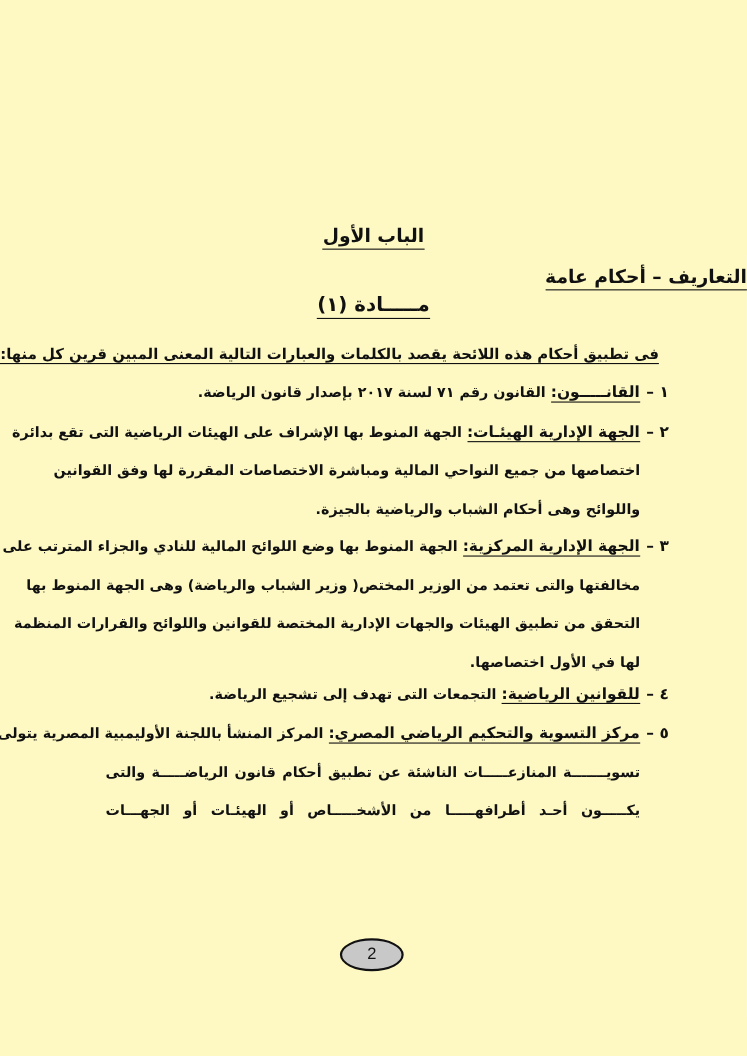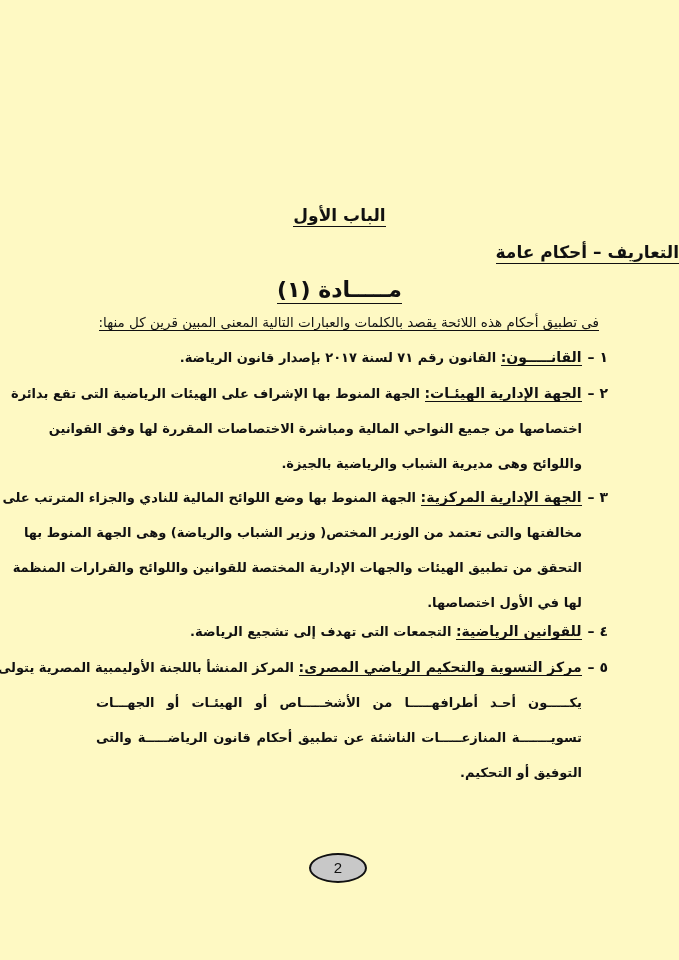--- a/index.html
+++ b/index.html
@@ -29,28 +29,28 @@
       font-weight: bold;
       font-size: 17px;
       line-height: 24px;
     }
     .heading span {
       border-bottom: 1.5px solid #111;
       padding-bottom: 1px;
     }
     #h1 { top: 203px; }
     #h2 { top: 240px; text-align: right; }
-    #h3 { top: 278px; font-size: 22px; }
+    #h3 { top: 266px; font-size: 18px; }
     .intro {
       position: absolute;
       right: 80px;
       top: 311px;
       width: 460px;
       text-align: left;
-      font-weight: normal;
+      font-weight: bold;
       font-size: 13.5px;
       line-height: 22px;
       white-space: nowrap;
     }
     .intro span { border-bottom: 1.5px solid #111; }
     .item {
       position: absolute;
       right: 71px;
       width: 512px;
       text-align: justify;
@@ -121,21 +121,21 @@
       <span>القانون رقم ٧١ لسنة ٢٠١٧ بإصدار قانون الرياضة.</span>
     </span>
   </div>
 
   <div class="item rtl" id="item2">
     <span class="line">
       <span class="num">٢ –</span><span class="term">الجهة الإدارية الهيئـات:</span>
       <span>الجهة المنوط بها الإشراف على الهيئات الرياضية التى تقع بدائرة</span>
     </span>
     <span class="line cont">اختصاصها من جميع النواحي المالية ومباشرة الاختصاصات المقررة لها وفق القوانين</span>
-    <span class="line cont last">واللوائح وهى مديرية الشباب والرياضية بالجيزة.</span>
+    <span class="line cont last">واللوائح وهى أحكام الشباب والرياضية بالجيزة.</span>
   </div>
 
   <div class="item rtl" id="item3">
     <span class="line">
       <span class="num">٣ –</span><span class="term">الجهة الإدارية المركزية:</span>
       <span>الجهة المنوط بها وضع اللوائح المالية للنادي والجزاء المترتب على</span>
     </span>
     <span class="line cont">مخالفتها والتى تعتمد من الوزير المختص( وزير الشباب والرياضة) وهى الجهة المنوط بها</span>
     <span class="line cont">التحقق من تطبيق الهيئات والجهات الإدارية المختصة للقوانين واللوائح والقرارات المنظمة</span>
     <span class="line cont last">لها في الأول اختصاصها.</span>
@@ -146,20 +146,19 @@
       <span class="num">٤ –</span><span class="term">للقوانين الرياضية:</span>
       <span>التجمعات التى تهدف إلى تشجيع الرياضة.</span>
     </span>
   </div>
 
   <div class="item rtl" id="item5">
     <span class="line">
       <span class="num">٥ –</span><span class="term">مركز التسوية والتحكيم الرياضي المصري:</span>
       <span>المركز المنشأ باللجنة الأوليمبية المصرية يتولى</span>
     </span>
+    <span class="line cont">تسويـــــــة المنازعـــــات الناشئة عن تطبيق أحكام قانون الرياضـــــة والتى</span>
     <span class="line cont">يكـــــون أحـد أطرافهـــــا من الأشخـــــاص أو الهيئـات أو الجهـــات</span>
-    <span class="line cont">تسويـــــــة المنازعـــــات الناشئة عن تطبيق أحكام قانون الرياضـــــة والتى</span>
-    <span class="line cont last">التوفيق أو التحكيم.</span>
   </div>
 
   <div class="page-number">2</div>
 
 </div>
 
 </body></html>

